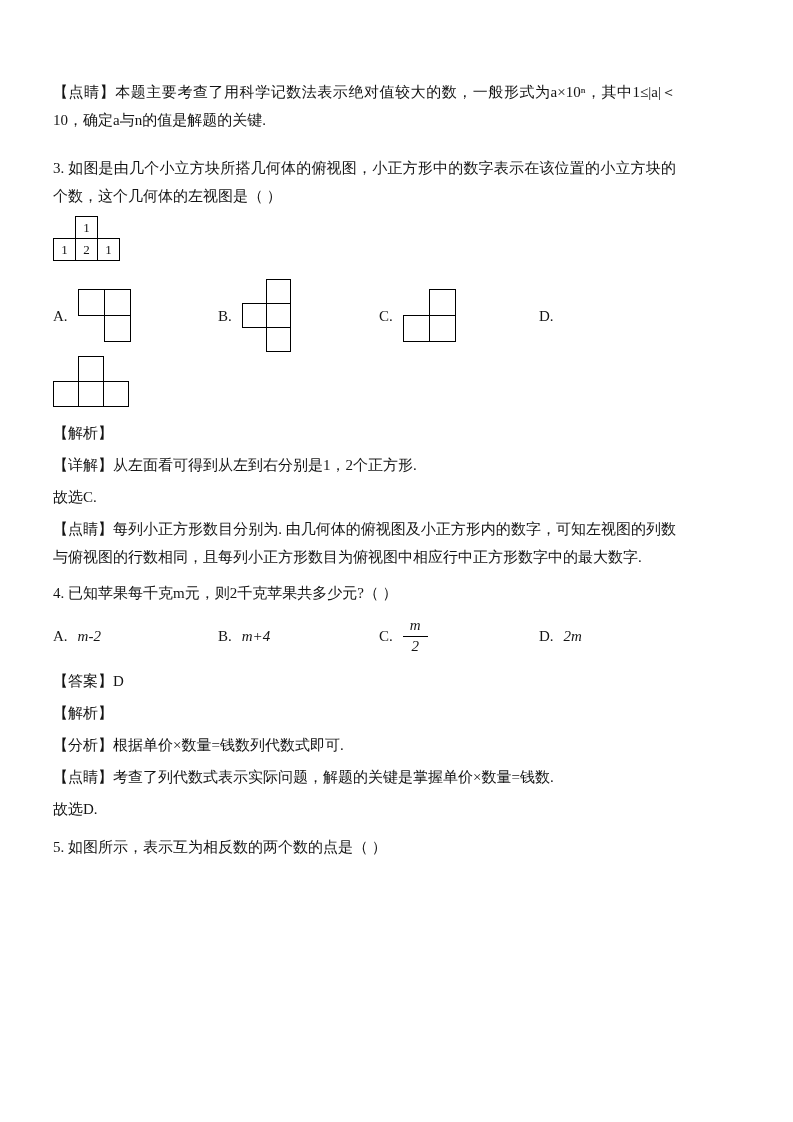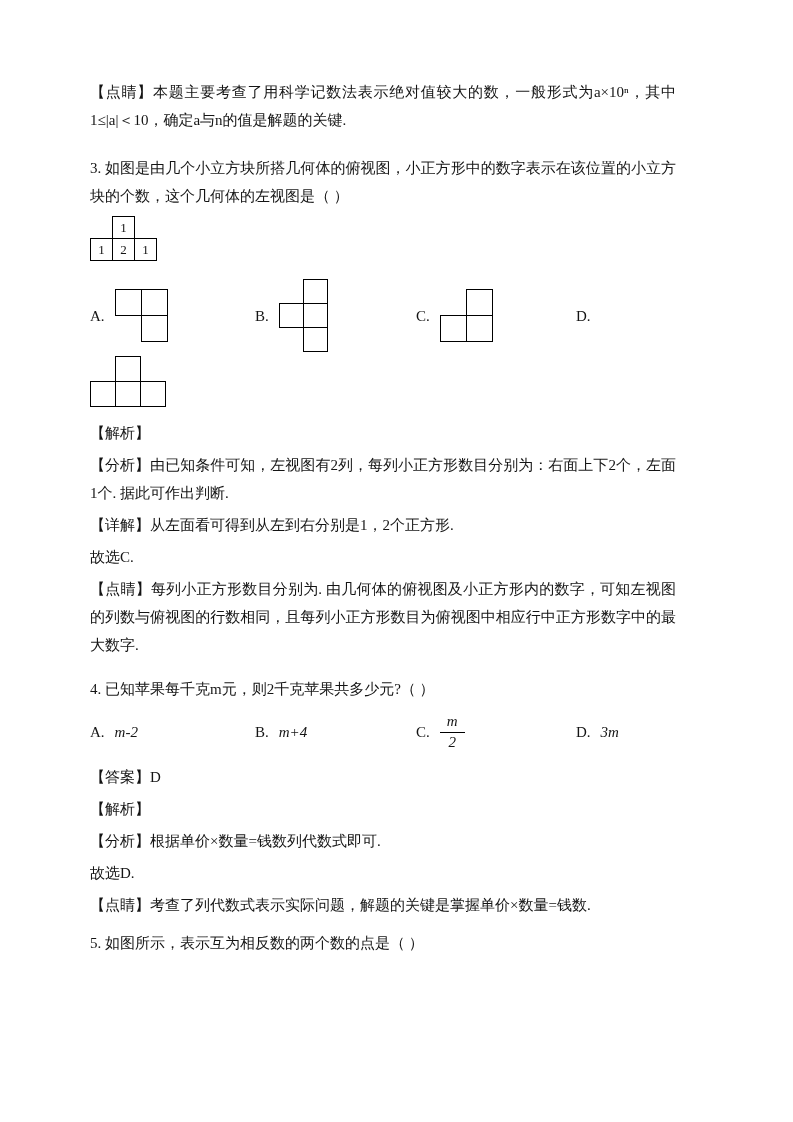--- a/index.html
+++ b/index.html
@@ -3,25 +3,25 @@
 <meta charset="utf-8">
 <style>
   * { box-sizing: border-box; }
   html, body { margin: 0; padding: 0; }
   body {
     width: 793px; height: 1122px;
     background: #ffffff; overflow: hidden;
     font-family: "Liberation Serif", "DejaVu Serif", serif;
     color: #141414;
   }
-  .page { padding: 78px 117px 0 90px; font-size: 15px; line-height: 28px; }
+  .page { padding: 78px 117px 0 53px; font-size: 15px; line-height: 28px; }
   .para { margin: 0 0 4px 0; text-align: justify; }
   .mb-lg { margin-bottom: 20px; }
   .mb-md { margin-bottom: 6px; }
-  .mt-md { margin-top: 16px; }
+  .mt-md { margin-top: 8px; }
   .mt-sm { margin-top: 10px; }
 
   .fig { position: relative; display: inline-block; vertical-align: middle; }
   .fig-cell {
     position: absolute; background: #ffffff;
     border: 1px solid #000;
     display: flex; align-items: center; justify-content: center;
     font-size: 13px; line-height: 1;
     font-family: "Liberation Serif", "DejaVu Serif", serif;
   }
@@ -84,21 +84,20 @@
     <div class="option opt-col-d">
       <span class="opt-label">D.</span>
     </div>
   </div>
 
   <div class="dfig-wrap">
     <div class="fig" style="width: 76px; height: 51px;"><div class="fig-cell" style="left: 25px; top: 0px; width: 26px; height: 26px;"></div><div class="fig-cell" style="left: 0px; top: 25px; width: 26px; height: 26px;"></div><div class="fig-cell" style="left: 25px; top: 25px; width: 26px; height: 26px;"></div><div class="fig-cell" style="left: 50px; top: 25px; width: 26px; height: 26px;"></div></div>
   </div>
 
   <p class="para">【解析】</p>
-  <p class="para">【分析】由已知条件可知，左视图有2列，每列小正方形数目分别为：右面上下2个，左面1个. 据此可作出判断.</p>
   <p class="para">【详解】从左面看可得到从左到右分别是1，2个正方形.</p>
   <p class="para">故选C.</p>
   <p class="para">【点睛】每列小正方形数目分别为. 由几何体的俯视图及小正方形内的数字，可知左视图的列数与俯视图的行数相同，且每列小正方形数目为俯视图中相应行中正方形数字中的最大数字.</p>
 
   <p class="para mt-md mb-md">4. 已知苹果每千克m元，则2千克苹果共多少元?（     ）</p>
 
   <div class="options-row flat">
     <div class="option opt-col-a">
       <span class="opt-label">A.</span>
       <span class="opt-value">m-2</span>
@@ -109,25 +108,25 @@
     </div>
     <div class="option opt-col-c">
       <span class="opt-label">C.</span>
       <span class="fraction">
         <span class="frac-num">m</span>
         <span class="frac-den">2</span>
       </span>
     </div>
     <div class="option opt-col-d">
       <span class="opt-label">D.</span>
-      <span class="opt-value">3m</span>
+      <span class="opt-value">2m</span>
     </div>
   </div>
 
   <p class="para">【答案】D</p>
   <p class="para">【解析】</p>
   <p class="para">【分析】根据单价×数量=钱数列代数式即可.</p>
+  <p class="para">【点睛】考查了列代数式表示实际问题，解题的关键是掌握单价×数量=钱数.</p>
   <p class="para">故选D.</p>
-  <p class="para">【点睛】考查了列代数式表示实际问题，解题的关键是掌握单价×数量=钱数.</p>
 
   <p class="para mt-sm">5. 如图所示，表示互为相反数的两个数的点是（     ）</p>
 
 </div>
 
 </body></html>

